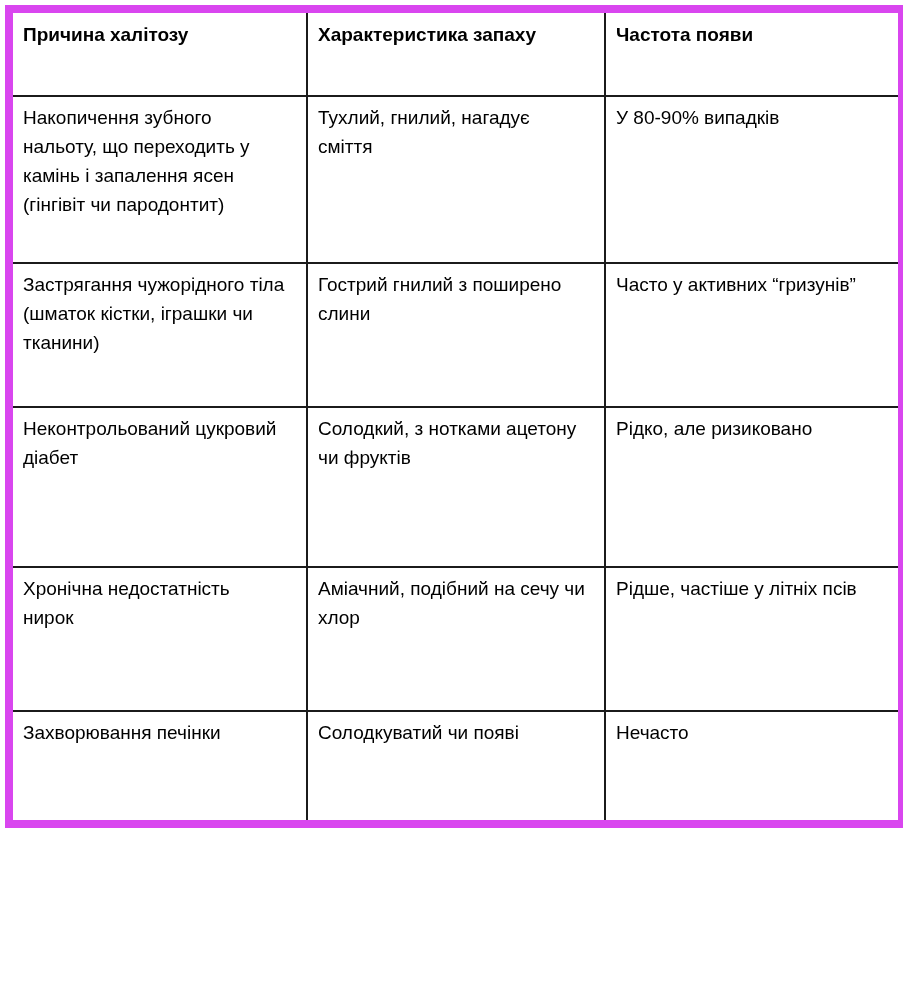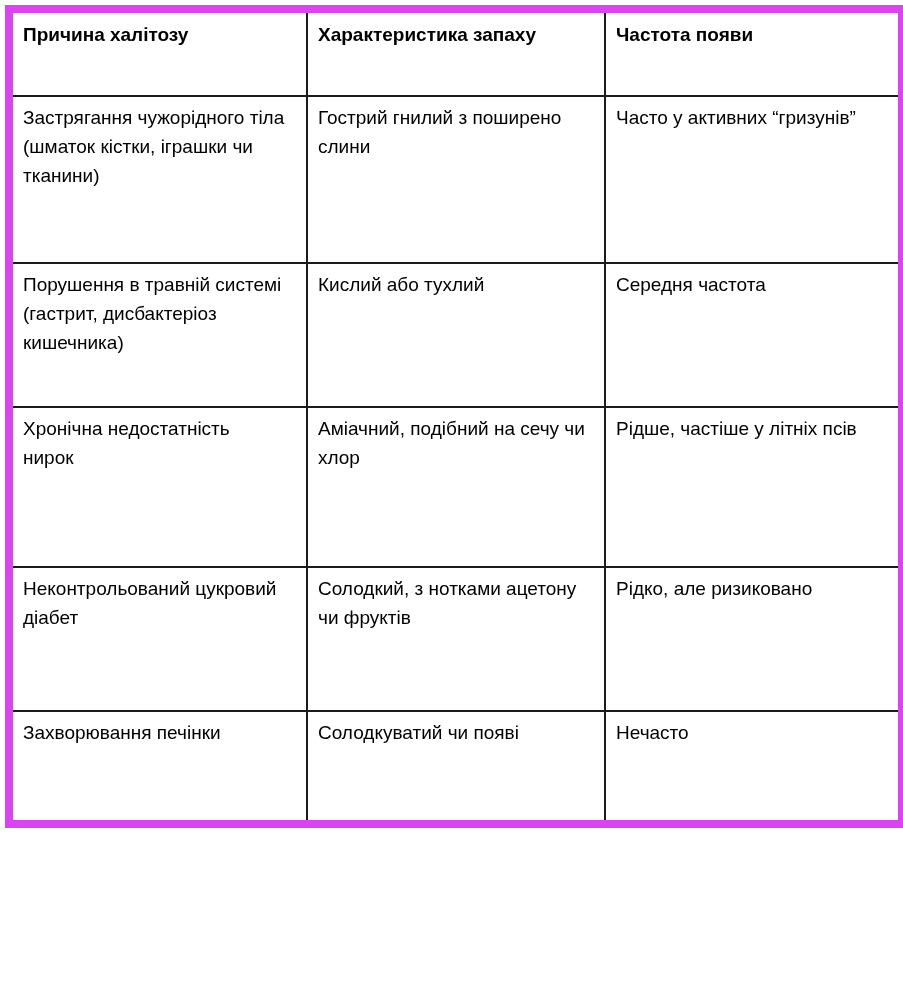--- a/index.html
+++ b/index.html
@@ -60,47 +60,49 @@
     </colgroup>
     <thead>
       <tr>
         <th>Причина халітозу</th>
         <th>Характеристика запаху</th>
         <th>Частота появи</th>
       </tr>
     </thead>
     <tbody>
       <tr>
+        <td>Накопичення зубного
+нальоту, що переходить у
+камінь і запалення ясен
+(гінгівіт чи пародонтит)</td>
+        <td>Тухлий, гнилий, нагадує
+сміття</td>
+        <td>У 80-90% випадків</td>
+      </tr>
+      <tr>
         <td>Застрягання чужорідного тіла
 (шматок кістки, іграшки чи
 тканини)</td>
         <td>Гострий гнилий з поширено
 слини</td>
         <td>Часто у активних “гризунів”</td>
       </tr>
       <tr>
-        <td>Порушення в травній системі
-(гастрит, дисбактеріоз
-кишечника)</td>
-        <td>Кислий або тухлий</td>
-        <td>Середня частота</td>
+        <td>Неконтрольований цукровий
+діабет</td>
+        <td>Солодкий, з нотками ацетону
+чи фруктів</td>
+        <td>Рідко, але ризиковано</td>
       </tr>
       <tr>
         <td>Хронічна недостатність
 нирок</td>
         <td>Аміачний, подібний на сечу чи
 хлор</td>
         <td>Рідше, частіше у літніх псів</td>
-      </tr>
-      <tr>
-        <td>Неконтрольований цукровий
-діабет</td>
-        <td>Солодкий, з нотками ацетону
-чи фруктів</td>
-        <td>Рідко, але ризиковано</td>
       </tr>
       <tr>
         <td>Захворювання печінки</td>
         <td>Солодкуватий чи появі</td>
         <td>Нечасто</td>
       </tr>
     </tbody>
   </table>
 </div>
 

